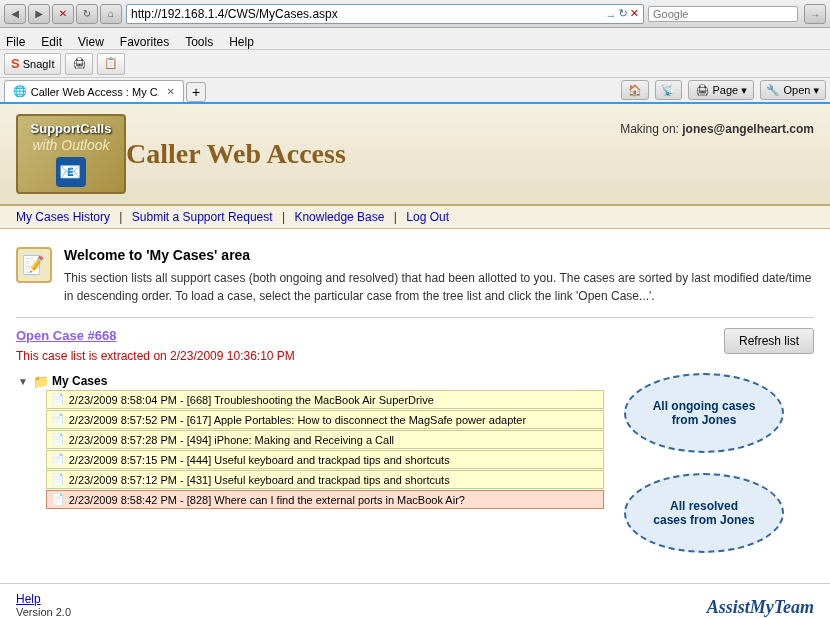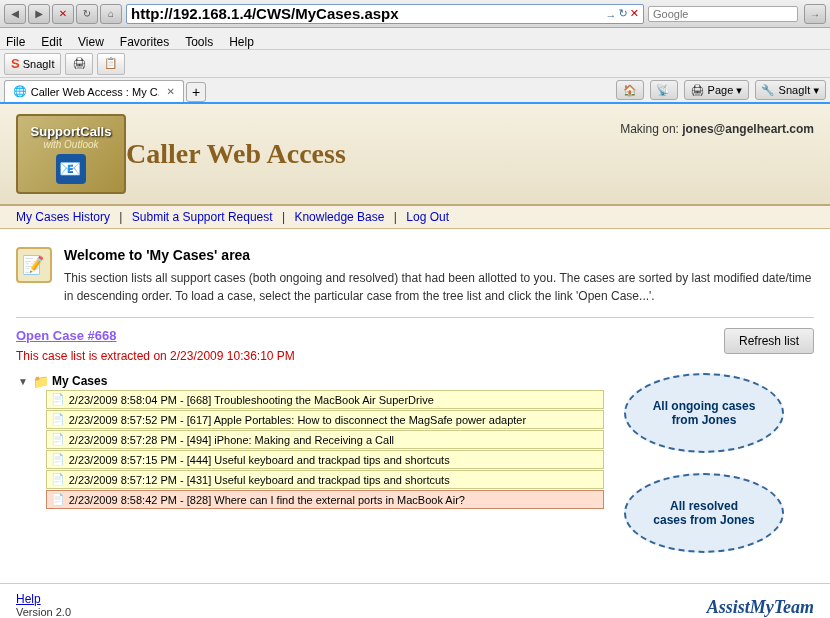--- a/index.html
+++ b/index.html
@@ -1,41 +1,41 @@
 <!DOCTYPE html>
 <html><head>
   <meta charset="utf-8">
   <style>
     * { margin: 0; padding: 0; box-sizing: border-box; }
     body { font-family: Arial, sans-serif; font-size: 12px; background: #fff; width: 830px; overflow-x: hidden; }
     .title-bar { background: linear-gradient(to bottom, #f0f0f0, #d8d8d8); height: 28px; display: flex; align-items: center; padding: 0 4px; gap: 4px; border-bottom: 1px solid #aaa; }
     .nav-btn { background: linear-gradient(to bottom, #e8e8e8, #c8c8c8); border: 1px solid #999; border-radius: 3px; width: 22px; height: 20px; display: flex; align-items: center; justify-content: center; cursor: pointer; font-size: 10px; color: #555; }
     .address-bar { flex: 1; height: 20px; background: #fff; border: 1px solid #7a9bc7; border-radius: 2px; padding: 0 4px; font-size: 11px; display: flex; align-items: center; }
-    .address-text { flex: 1; font-size: 15px; font-weight: bold; }
+    .address-text { flex: 1; font-size: 12px; }
     .search-bar { width: 150px; height: 16px; background: #fff; border: 1px solid #aaa; border-radius: 2px; padding: 0 4px; font-size: 11px; }
 
     .menu-bar { background: #f0f0f0; height: 22px; display: flex; align-items: flex-end; padding: 0 4px; gap: 12px; border-bottom: 1px solid #ccc; }
     .menu-item { font-size: 12px; color: #000; cursor: pointer; padding: 0 2px; }
 
     .toolbar { background: #f0f0f0; height: 28px; display: flex; align-items: center; padding: 0 4px; gap: 4px; border-bottom: 1px solid #ccc; }
     .toolbar-btn { background: linear-gradient(to bottom, #fff, #e0e0e0); border: 1px solid #bbb; border-radius: 2px; height: 22px; padding: 0 6px; font-size: 11px; cursor: pointer; display: flex; align-items: center; gap: 3px; }
 
     .tab-bar { background: #f0f0f0; height: 26px; display: flex; align-items: flex-end; padding: 0 4px; gap: 2px; border-bottom: 2px solid #3399ff; }
     .tab { background: #fff; border: 1px solid #aaa; border-bottom: none; border-radius: 3px 3px 0 0; height: 22px; display: flex; align-items: center; padding: 0 8px; gap: 4px; font-size: 11px; cursor: pointer; min-width: 120px; max-width: 180px; }
     .tab-close { color: #666; font-size: 10px; cursor: pointer; margin-left: 4px; }
     .tab-new { width: 20px; height: 20px; border: 1px solid #aaa; border-radius: 3px; display: flex; align-items: center; justify-content: center; font-size: 14px; cursor: pointer; background: #f0f0f0; }
 
     
     .page { background: #fff; min-height: 460px; }
 
     .page-header { background: linear-gradient(to bottom, #f5f0e0, #e8e0c8); border-bottom: 2px solid #c0a878; display: flex; align-items: center; padding: 10px 16px; justify-content: space-between; }
     .logo-area { display: flex; align-items: center; }
     .logo-box { width: 110px; height: 80px; background: linear-gradient(135deg, #c8b878, #a89040); border: 2px solid #8a7030; border-radius: 4px; display: flex; flex-direction: column; align-items: center; justify-content: center; color: #fff; }
     .logo-text { font-size: 15px; font-weight: bold; line-height: 1.2; }
-    .logo-sub { font-size: 10px; }
+    .logo-sub { font-size: 14px; }
     .app-title { font-size: 28px; font-weight: bold; color: #8a6020; font-family: Georgia, serif; }
     .logged-on { font-size: 12px; color: #333; align-self: flex-start; padding-top: 8px; }
     .logged-on strong { font-weight: bold; }
 
     .nav-links { background: #f5f0e0; padding: 4px 16px; border-bottom: 1px solid #d0b888; }
     .nav-links a { color: #0000cc; text-decoration: none; font-size: 12px; }
     .nav-sep { color: #333; margin: 0 6px; }
 
     .content-area { padding: 10px 16px; }
 
@@ -120,21 +120,21 @@
   <div class="tab">
     <span>🌐</span>
     <span style="font-size:11px; max-width:140px; overflow:hidden; white-space:nowrap;">Caller Web Access : My C...</span>
     <span class="tab-close">✕</span>
   </div>
   <div class="tab-new">+</div>
   <div style="flex:1; display:flex; justify-content:flex-end; align-items:center; gap:6px; padding-bottom:2px;">
     <div class="page-tool-btn">🏠</div>
     <div class="page-tool-btn">📡</div>
     <div class="page-tool-btn">🖨 Page ▾</div>
-    <div class="page-tool-btn">🔧 SnagIt ▾</div>
+    <div class="page-tool-btn">🔧 Open ▾</div>
   </div>
 </div>
 
 <div class="page">
 
   <div class="page-header">
     <div class="logo-area">
       <div class="logo-box">
         <div class="logo-text" style="font-family: Arial; font-size:13px; font-weight:bold; color:#fff; text-shadow:1px 1px 2px #000;">SupportCalls</div>
         <div class="logo-sub" style="color:#f0e8c0; font-style:italic;">with Outlook</div>

